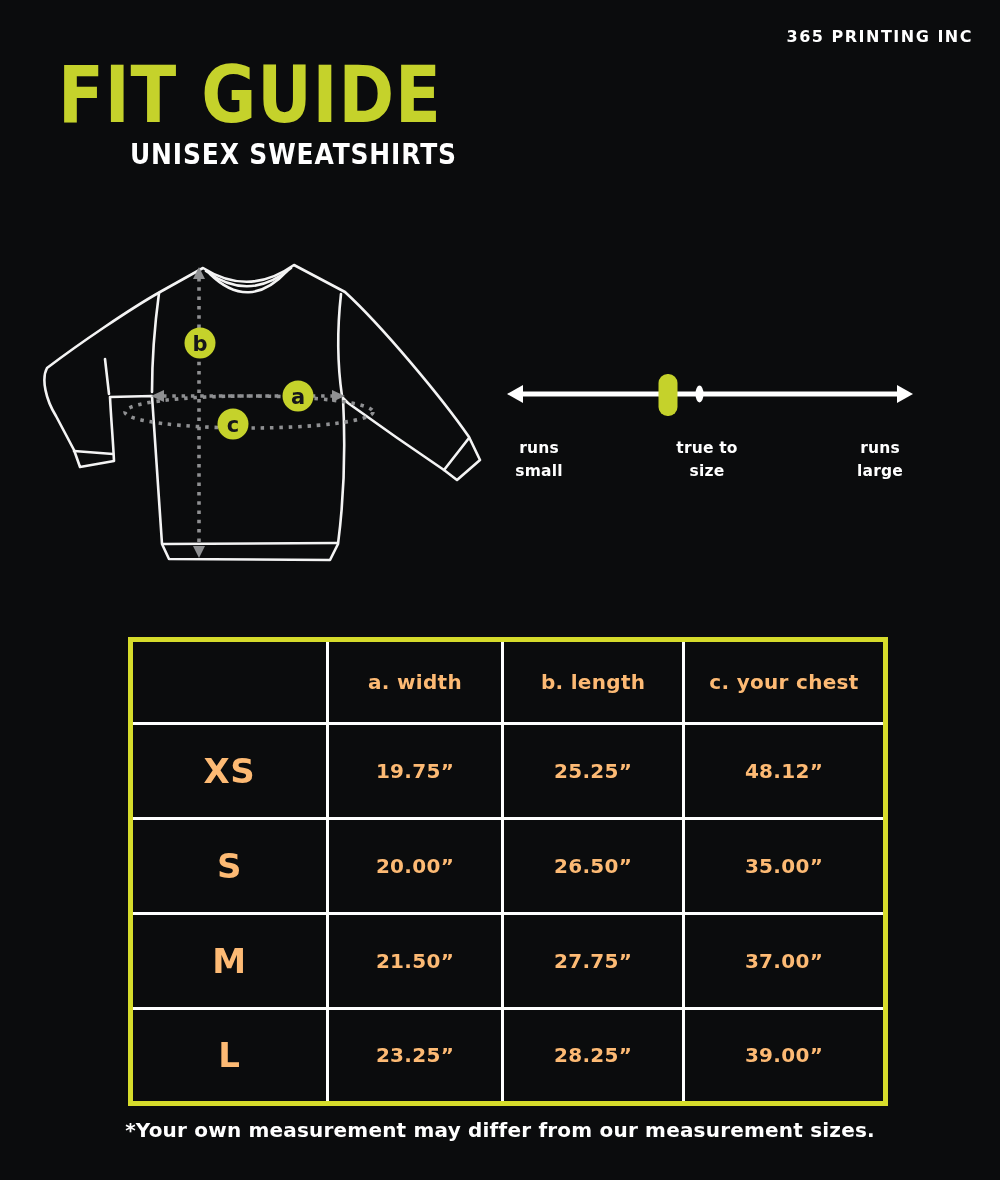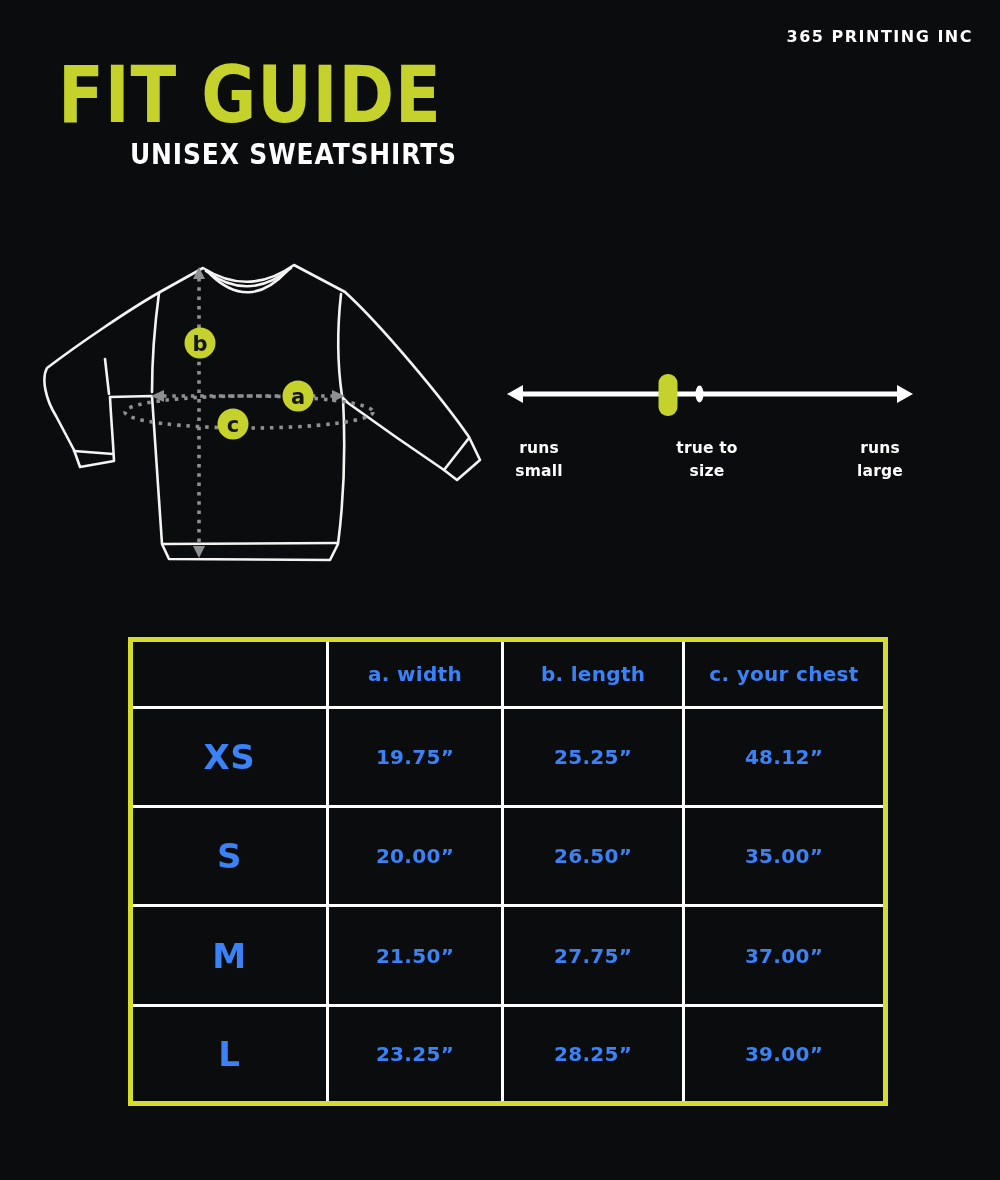--- a/index.html
+++ b/index.html
@@ -33,21 +33,21 @@
   .scale-label.right{left:844px;top:437px;width:72px;}
   .size-table-wrap{
     position:absolute;left:128px;top:637px;width:760px;height:469px;
     border:5px solid #d6dc2b;box-sizing:border-box;background:#0b0c0d;
   }
   table.size-table{
     width:100%;height:100%;border-collapse:collapse;table-layout:fixed;
   }
   table.size-table th,table.size-table td{
     border:3px solid #fff;text-align:center;vertical-align:middle;
-    color:#3b82f6;font-weight:bold;padding:0;
+    color:#fdba74;font-weight:bold;padding:8px;
   }
   table.size-table tr>*:first-child{border-left:none;}
   table.size-table tr>*:last-child{border-right:none;}
   table.size-table thead th{border-top:none;font-size:20px;height:64px;letter-spacing:.3px;}
   table.size-table tbody tr:last-child>*{border-bottom:none;}
   td.size-cell{font-size:34px;letter-spacing:.5px;}
   td.val-cell{font-size:20px;letter-spacing:.3px;}
   .footnote{
     position:absolute;left:0;top:1118px;width:1000px;text-align:center;
     font-size:20px;font-weight:bold;letter-spacing:.2px;
@@ -170,14 +170,15 @@
         <tr>
           <td class="size-cell">L</td>
           <td class="val-cell">23.25”</td>
           <td class="val-cell">28.25”</td>
           <td class="val-cell">39.00”</td>
         </tr>
       </tbody>
     </table>
   </div>
 
+  <div class="footnote">*Your own measurement may differ from our measurement sizes.</div>
 
 </div>
 
 </body></html>

